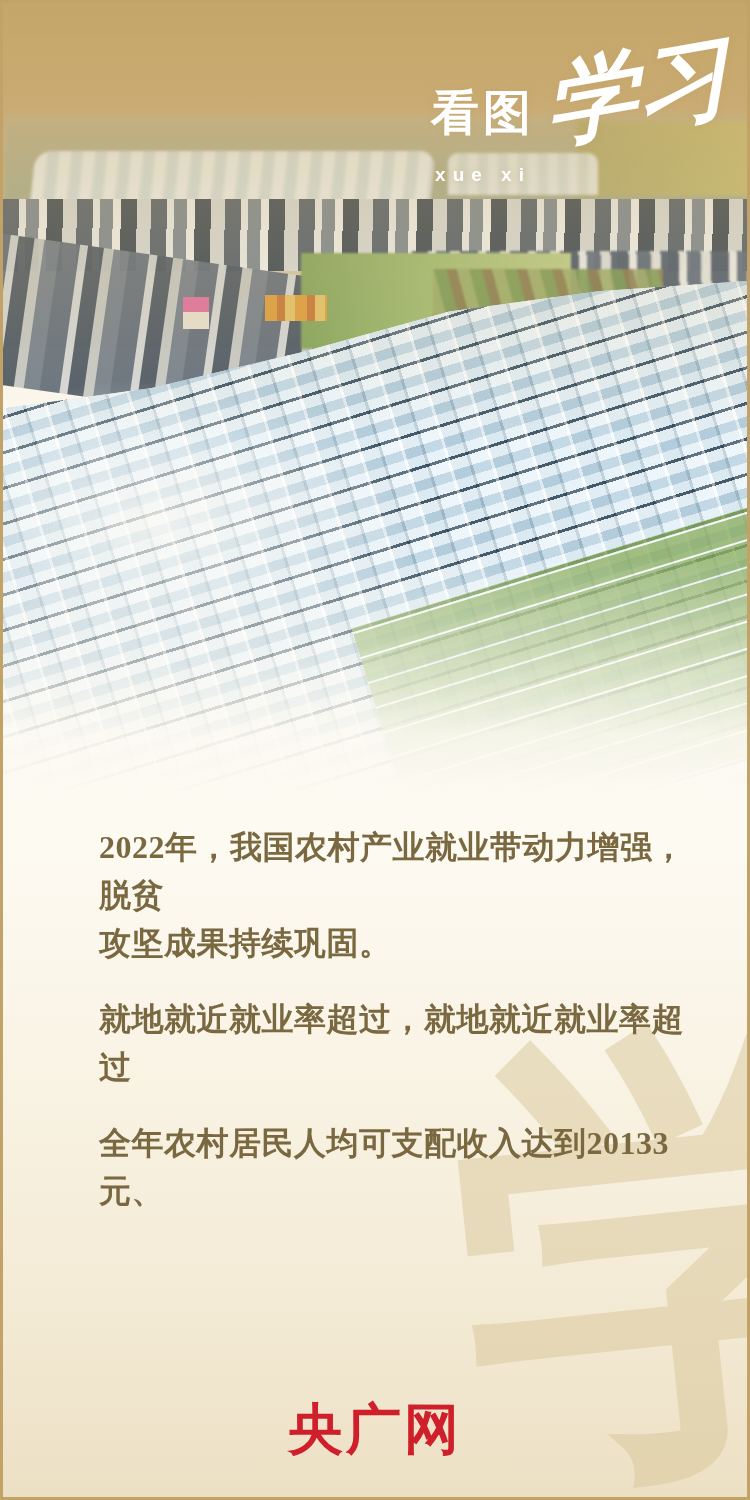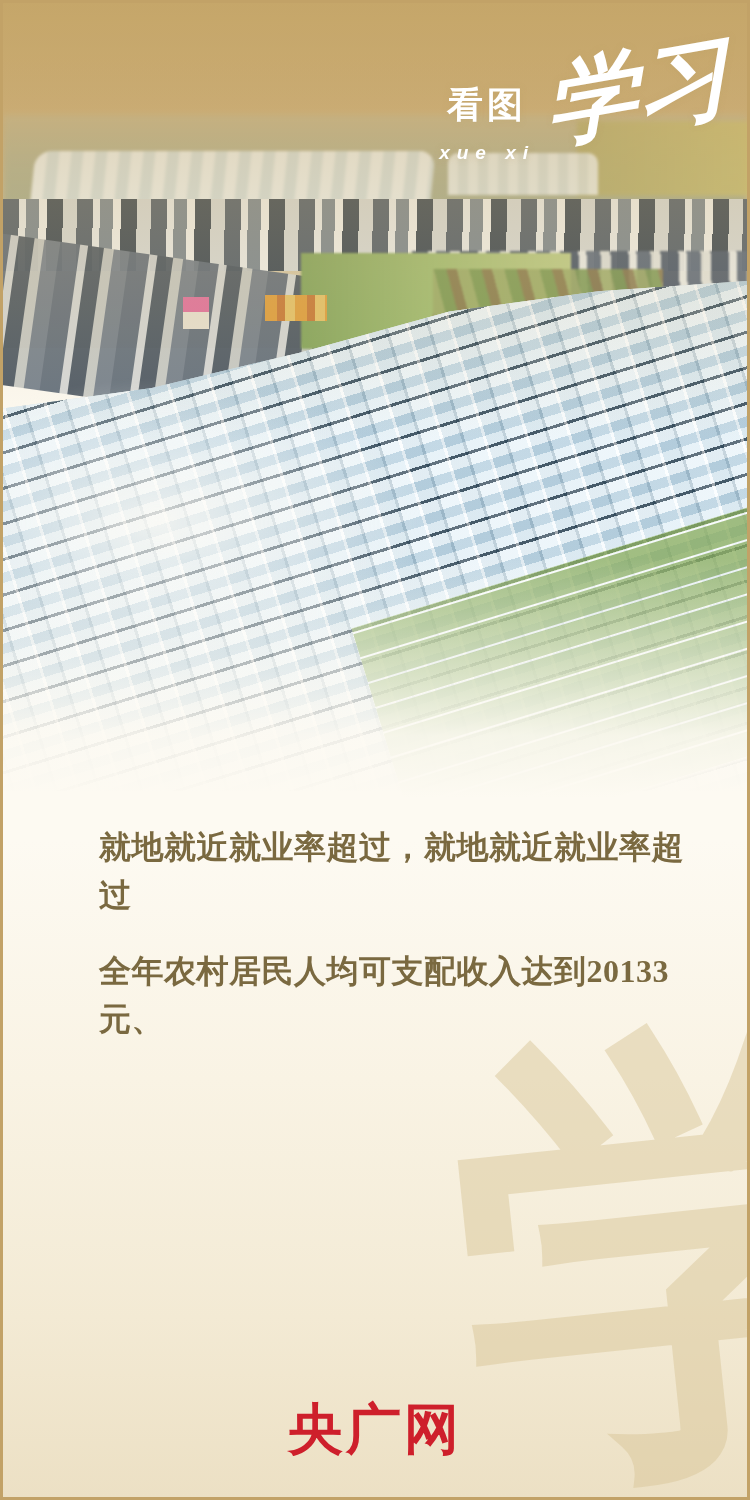--- a/index.html
+++ b/index.html
@@ -132,25 +132,25 @@
   }
 
   
   .brand {
     position:absolute; top:50px; right:18px;
     display:flex; align-items:flex-start; color:#fff; z-index:5;
     text-shadow: 0 0 6px rgba(190,160,100,.35);
   }
   .brand-left { display:flex; flex-direction:column; align-items:center; margin-top:28px; }
   .brand-kantu {
-    font-size:36px; font-weight:900; letter-spacing:4px;
+    font-size:48px; font-weight:900; letter-spacing:4px;
     font-family:"Liberation Sans", sans-serif;
   }
   .brand-pinyin {
-    font-size:19px; font-weight:700; letter-spacing:7px; margin-top:12px;font-style:italic;
+    font-size:19px; font-weight:700; letter-spacing:7px; margin-top:19px;
   }
   .brand-calli {
     font-size:92px; line-height:.95; margin-left:10px; margin-top:-6px;
     font-family:"DejaVu Serif", serif; font-style:italic; font-weight:700;
     transform: rotate(-10deg) skewX(-6deg);
   }
 
   
   .watermark {
     position:absolute; top:1010px; left:455px;
@@ -216,20 +216,24 @@
         <span class="brand-pinyin">xue xi</span>
       </div>
       <span class="brand-calli">学习</span>
     </div>
   </div>
 
   <div class="watermark">学</div>
 
   <div class="content">
     <p>
+      <span class="line">2022年，我国农村产业就业带动力增强，脱贫</span>
+      <span class="line">攻坚成果持续巩固。</span>
+    </p>
+    <p>
       <span class="line">就地就近就业率超过，就地就近就业率超过</span>
     </p>
     <p>
     </p>
     <p>
       <span class="line">全年农村居民人均可支配收入达到20133元、</span>
 
     </p>
   </div>
 

